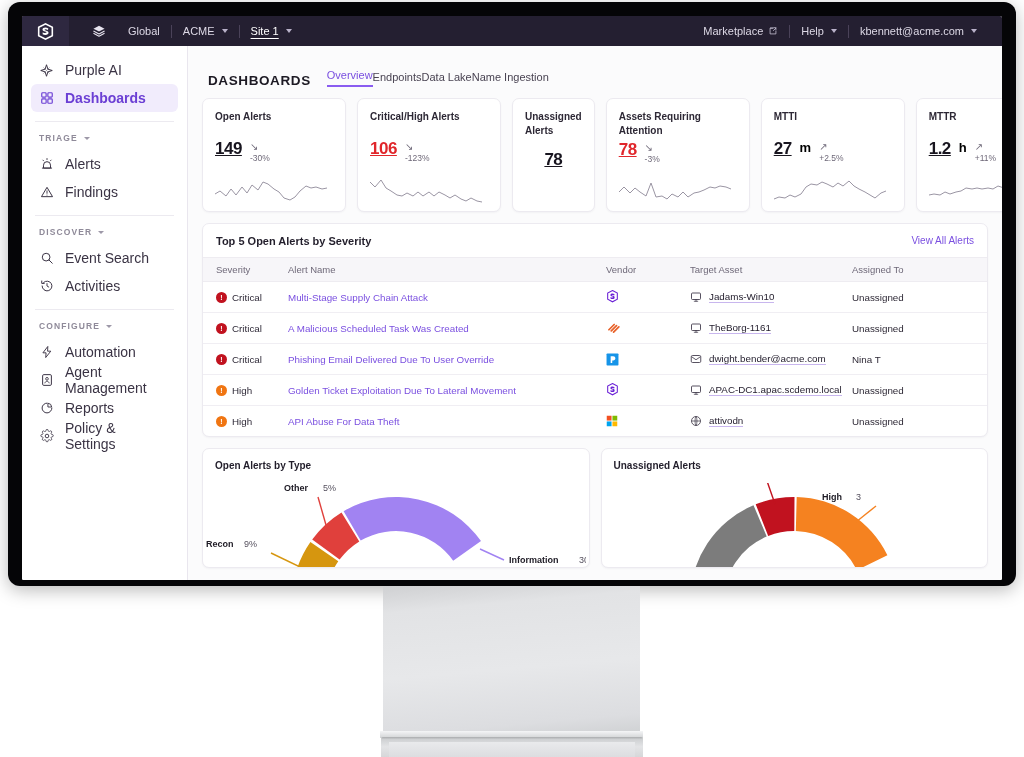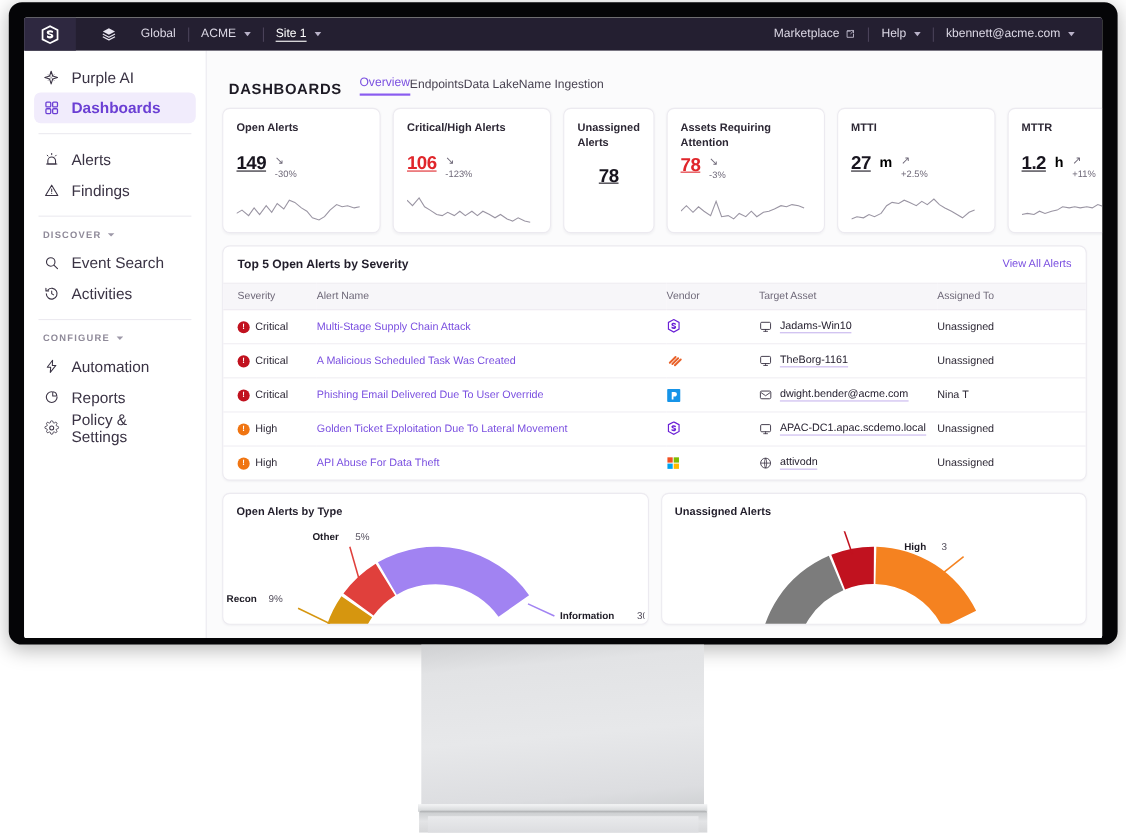--- a/index.html
+++ b/index.html
@@ -196,20 +196,24 @@
                 <rect x="13.5" y="3" width="7.5" height="7.5" rx="1.5" fill="none" stroke="#6b3fd4" stroke-width="2"></rect>
                 <rect x="3" y="13.5" width="7.5" height="7.5" rx="1.5" fill="none" stroke="#6b3fd4" stroke-width="2"></rect>
                 <rect x="13.5" y="13.5" width="7.5" height="7.5" rx="1.5" fill="none" stroke="#6b3fd4" stroke-width="2"></rect>
               </svg>
             </span>
             <span>Dashboards</span>
           </div>
 
           <div class="nav-div"></div>
 
+          <div class="nav-group">
+            <span>TRIAGE</span>
+            <i class="gcaret"></i>
+          </div>
           <div class="nav-item">
             <span class="ic">
               <svg width="14" height="14" viewBox="0 0 24 24">
                 <path d="M6 19h12v-5a6 6 0 0 0-12 0z" fill="none" stroke="#3a3344" stroke-width="1.7" stroke-linejoin="round"></path>
                 <path d="M4 19h16" stroke="#3a3344" stroke-width="1.7" stroke-linecap="round"></path>
                 <path d="M12 4.5V2.5M6.2 6.6 5 5.3M17.8 6.6 19 5.3" stroke="#3a3344" stroke-width="1.5" stroke-linecap="round"></path>
               </svg>
             </span>
             <span>Alerts</span>
           </div>
@@ -256,20 +260,30 @@
             <span>CONFIGURE</span>
             <i class="gcaret"></i>
           </div>
           <div class="nav-item">
             <span class="ic">
               <svg width="14" height="14" viewBox="0 0 24 24">
                 <path d="M13.4 2.5 5 13.4h5.4L9.8 21.5 18.5 10.6h-5.5z" fill="none" stroke="#3a3344" stroke-width="1.6" stroke-linejoin="round"></path>
               </svg>
             </span>
             <span>Automation</span>
+          </div>
+          <div class="nav-item">
+            <span class="ic">
+              <svg width="14" height="14" viewBox="0 0 24 24">
+                <rect x="4.5" y="2.8" width="15" height="18.4" rx="2" fill="none" stroke="#3a3344" stroke-width="1.7"></rect>
+                <circle cx="12" cy="10" r="2.3" fill="none" stroke="#3a3344" stroke-width="1.5"></circle>
+                <path d="M8.4 17c.6-1.9 2-2.8 3.6-2.8s3 .9 3.6 2.8" fill="none" stroke="#3a3344" stroke-width="1.5" stroke-linecap="round"></path>
+              </svg>
+            </span>
+            <span>Agent Management</span>
           </div>
           <div class="nav-item">
             <span class="ic">
               <svg width="14" height="14" viewBox="0 0 24 24">
                 <path d="M12 3.6a8.4 8.4 0 1 0 8.4 8.4" fill="none" stroke="#3a3344" stroke-width="1.7" stroke-linecap="round"></path>
                 <path d="M13.6 3.8A7 7 0 0 1 20 10.3h-6.4z" fill="none" stroke="#3a3344" stroke-width="1.6" stroke-linejoin="round"></path>
               </svg>
             </span>
             <span>Reports</span>
           </div>

